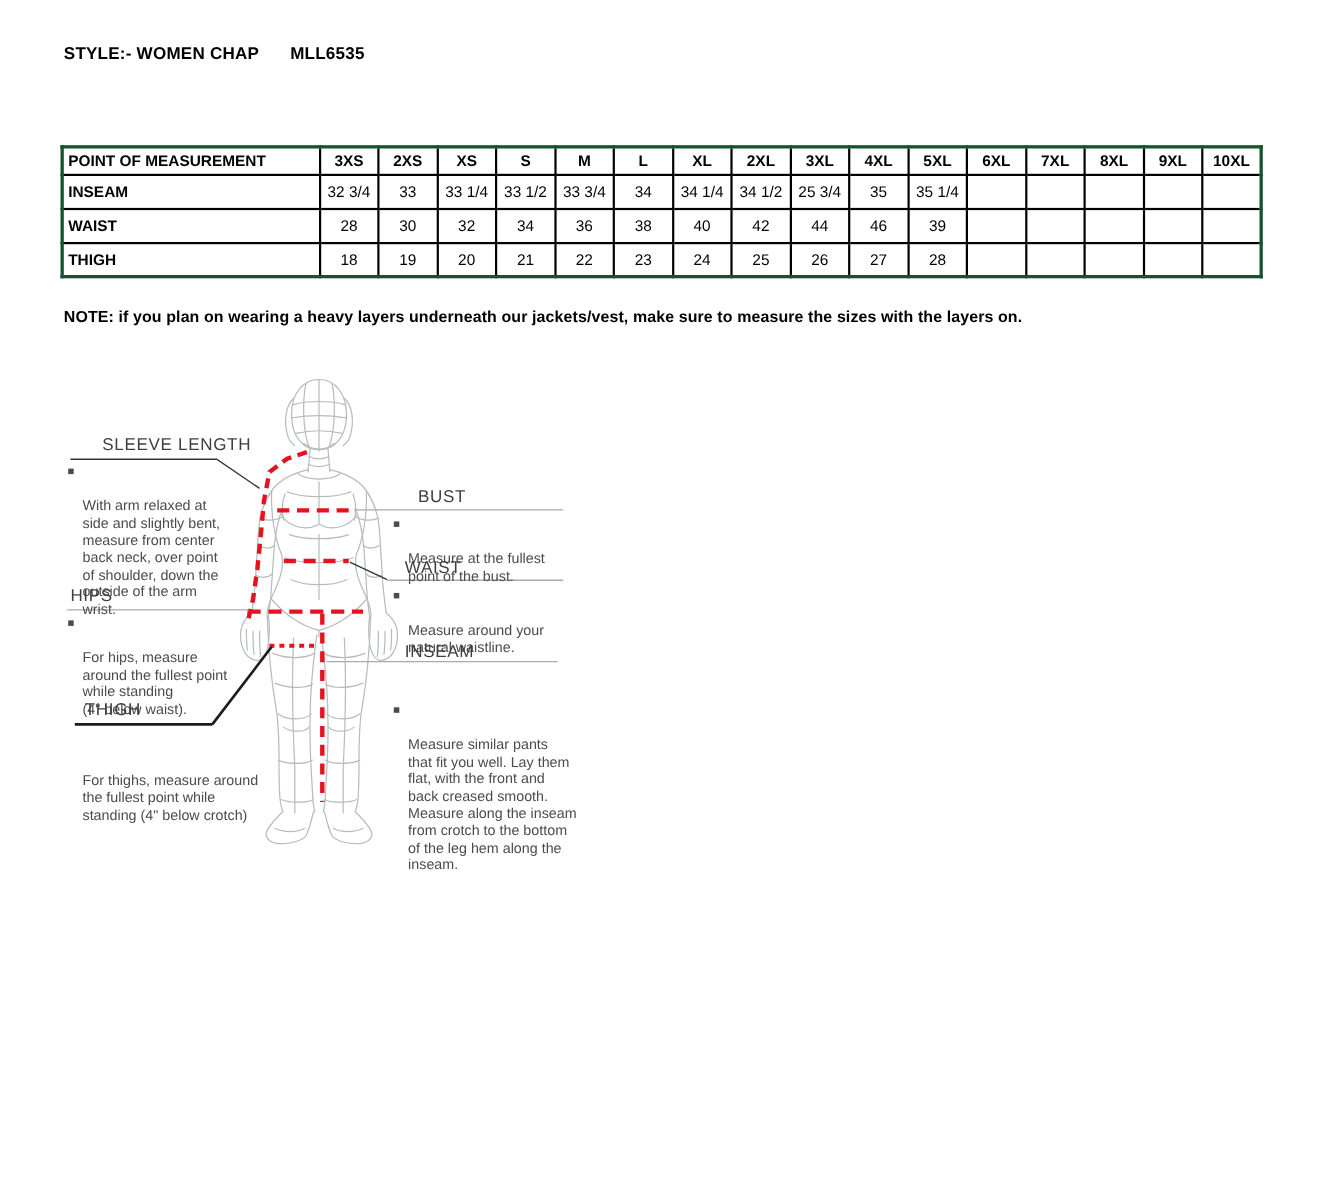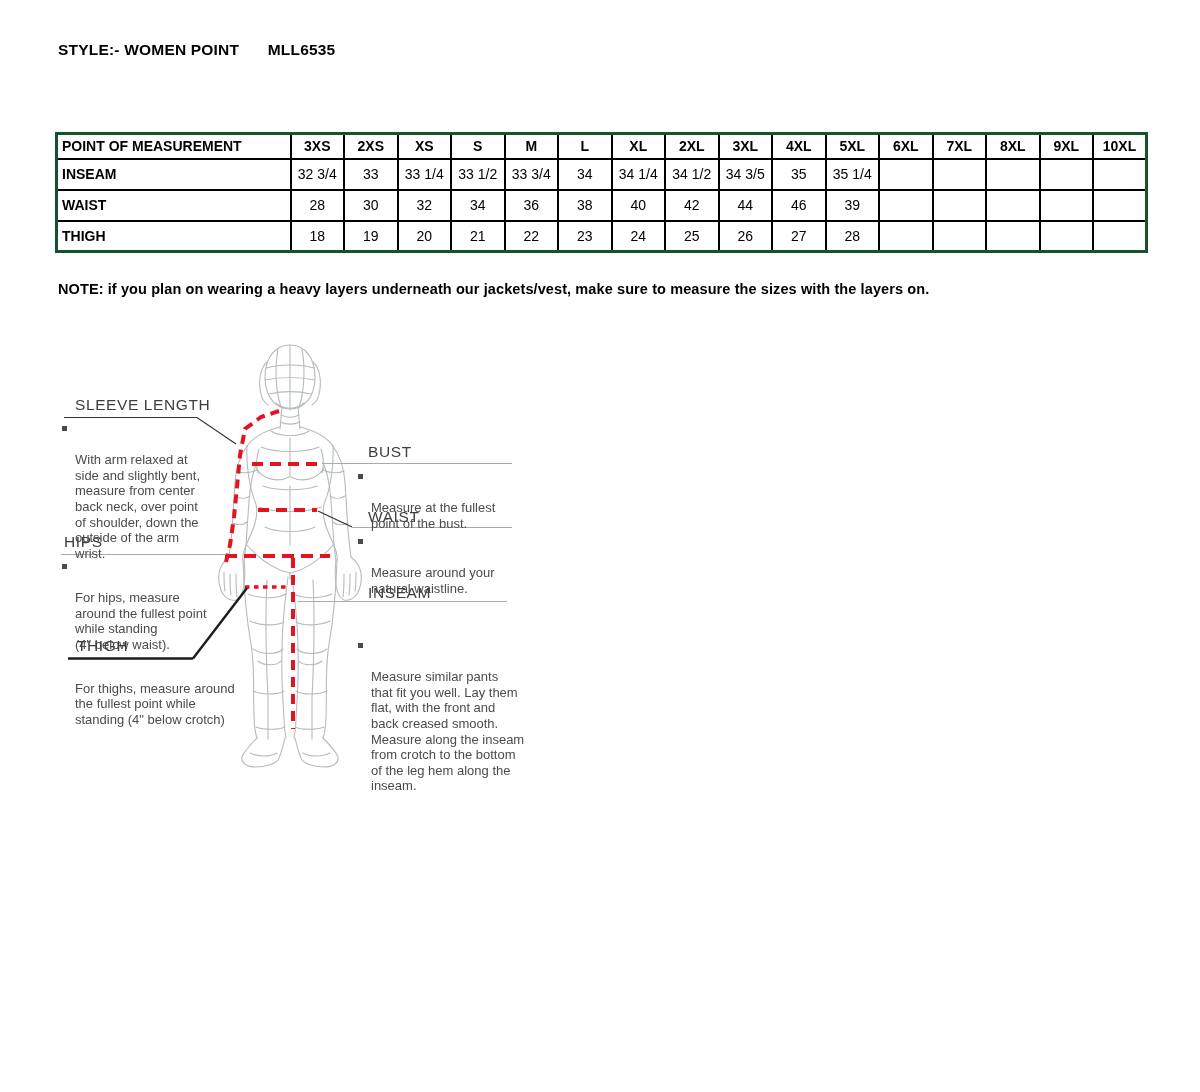--- a/index.html
+++ b/index.html
@@ -37,21 +37,21 @@
 
   .m-title { position:absolute; font-size:15.5px; letter-spacing:0.6px; color:#3e3e3e; white-space:nowrap; }
   .m-desc  { position:absolute; font-size:13px; line-height:15.6px; color:#4b4b4b; white-space:pre-line; }
   .m-desc .sq { position:absolute; left:-13px; top:5px; width:5px; height:5px; background:#4b4b4b; }
   .m-desc .txt { display:block; }
 </style>
 </head>
 <body style="--red: #e4131f; --fig-gray: #b6bbbd; --ptr-gray: #a6abad;">
 
 <div class="doc-title">
-  <span>STYLE:- WOMEN POINT</span>
+  <span>STYLE:- WOMEN CHAP</span>
   <span class="code">MLL6535</span>
 </div>
 
 <table class="size">
   <colgroup>
       <col style="width: 234px;">
       <col style="width: 53.5px;">
       <col style="width: 53.5px;">
       <col style="width: 53.5px;">
       <col style="width: 53.5px;">
@@ -93,21 +93,21 @@
       <tr>
         <th class="rowlabel">INSEAM</th>
         <td>32 3/4</td>
         <td>33</td>
         <td>33 1/4</td>
         <td>33 1/2</td>
         <td>33 3/4</td>
         <td>34</td>
         <td>34 1/4</td>
         <td>34 1/2</td>
-        <td>34 3/5</td>
+        <td>25 3/4</td>
         <td>35</td>
         <td>35 1/4</td>
         <td></td>
         <td></td>
         <td></td>
         <td></td>
         <td></td>
       </tr>
       <tr>
         <th class="rowlabel">WAIST</th>
@@ -241,21 +241,21 @@
 
   <path class="ptr-black" d="M64,417.5 L197,417.5 L236,444"></path>
   <path class="ptr-gray" d="M61,554.5 L226,554.5"></path>
   <path class="ptr-thick" d="M68,658.5 L193,658.5 M193,658.5 L247,588"></path>
   <path class="ptr-gray" d="M322,463.5 L512,463.5"></path>
   <path class="ptr-black" d="M318,511 L352,527"></path>
   <path class="ptr-gray" d="M352,527.5 L512,527.5"></path>
   <path class="ptr-gray" d="M297,601.5 L507,601.5"></path>
 </svg>
 
-<div class="m-title" style="left:75px; top:396px;">SLEEVE LENGTH</div>
+<div class="m-title" style="left:93px; top:396px;">SLEEVE LENGTH</div>
 <div class="m-desc" style="left:75px; top:421px;">
   <span class="sq"></span>
   <span class="txt">With arm relaxed at
 side and slightly bent,
 measure from center
 back neck, over point
 of shoulder, down the
 outside of the arm
 wrist.</span>
 </div>
@@ -263,27 +263,27 @@
 <div class="m-title" style="left:64px; top:533px;">HIPS</div>
 <div class="m-desc" style="left:75px; top:559px;">
   <span class="sq"></span>
   <span class="txt">For hips, measure
 around the fullest point
 while standing
 (4" below waist).</span>
 </div>
 
 <div class="m-title" style="left:77px; top:637px;">THIGH</div>
-<div class="m-desc" style="left:75px; top:665px;">
+<div class="m-desc" style="left:75px; top:686px;">
   <span class="txt">For thighs, measure around
 the fullest point while
 standing (4" below crotch)</span>
 </div>
 
-<div class="m-title" style="left:368px; top:443px;">BUST</div>
+<div class="m-title" style="left:380px; top:443px;">BUST</div>
 <div class="m-desc" style="left:371px; top:469px;">
   <span class="sq"></span>
   <span class="txt">Measure at the fullest
 point of the bust.</span>
 </div>
 
 <div class="m-title" style="left:368px; top:508px;">WAIST</div>
 <div class="m-desc" style="left:371px; top:534px;">
   <span class="sq"></span>
   <span class="txt">Measure around your

